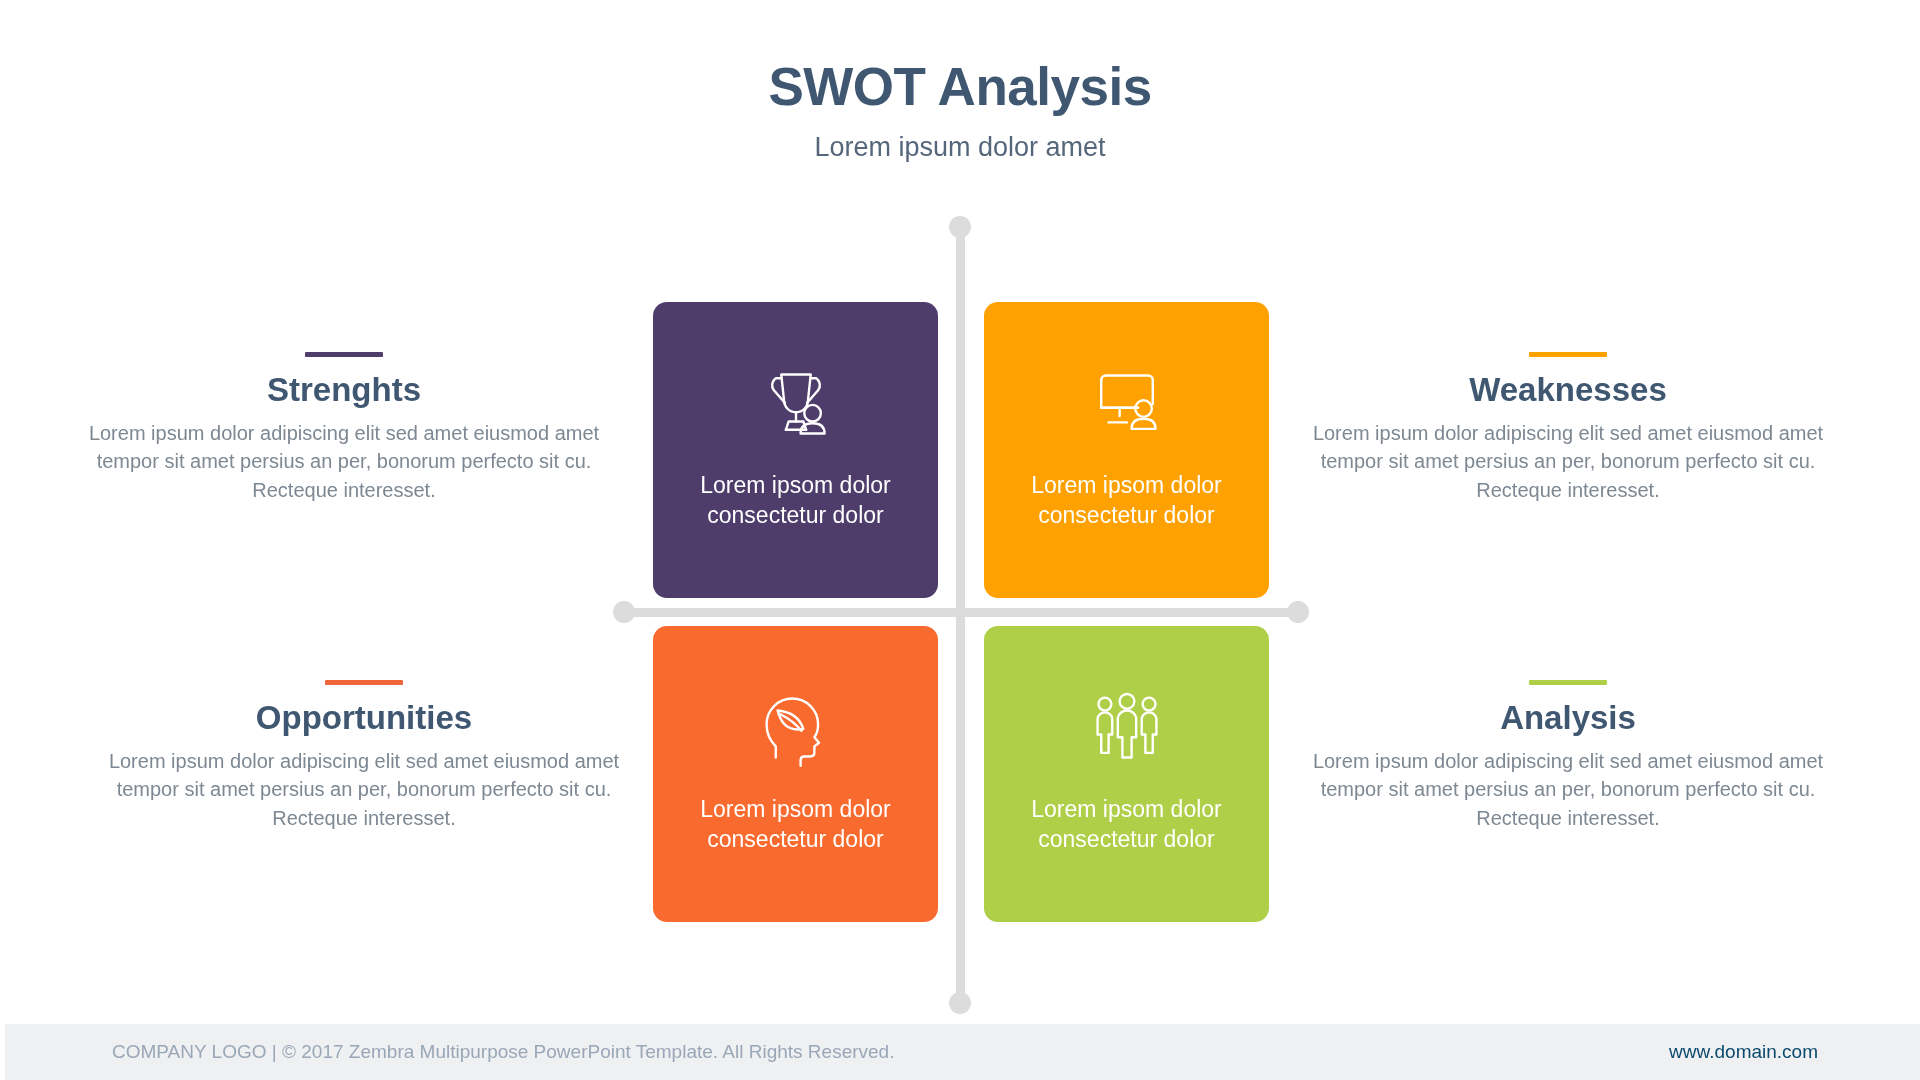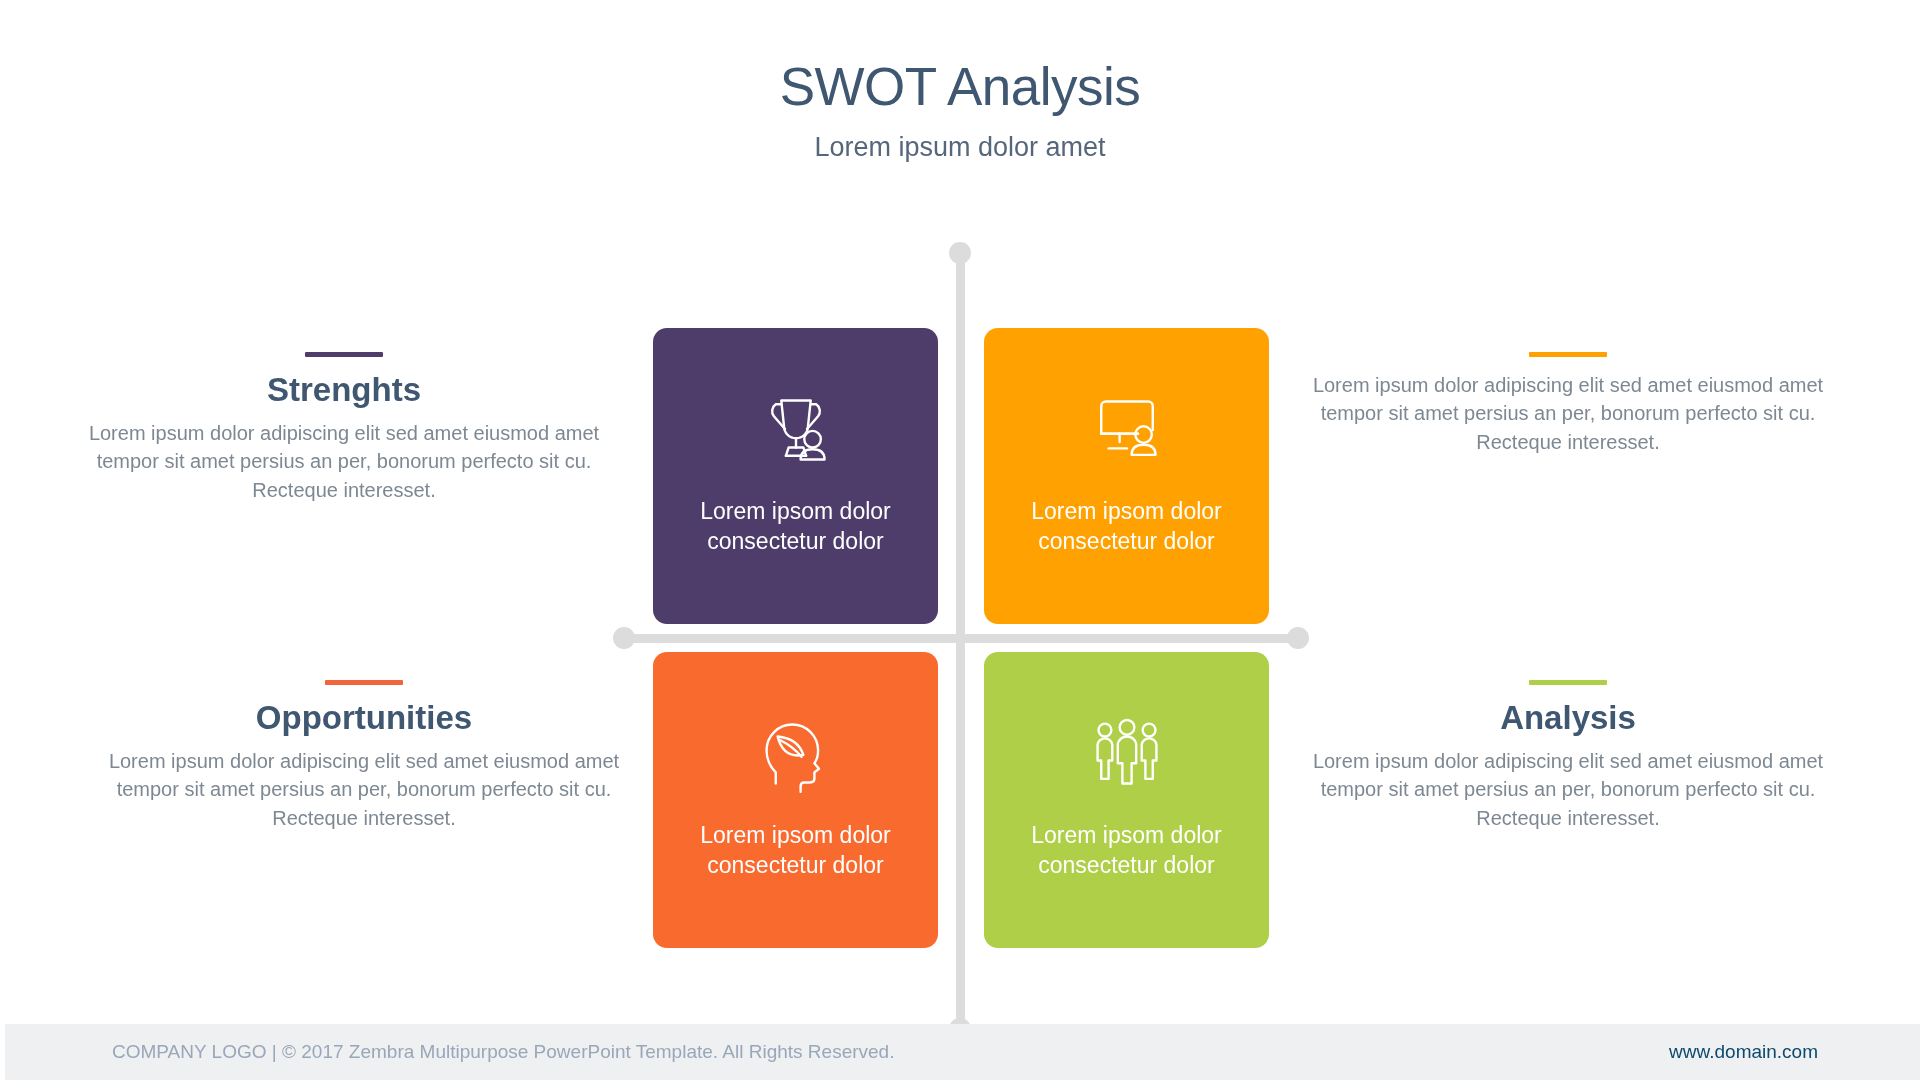--- a/index.html
+++ b/index.html
@@ -22,38 +22,38 @@
   
   .header {
     position: absolute;
     top: 58px;
     left: 0;
     width: 1920px;
     text-align: center;
   }
   .slide-title {
     font-size: 53px;
-    font-weight: normal;
+    font-weight: bold;
     color: #3f5771;
     letter-spacing: -0.5px;
     line-height: 1.08;
   }
   .slide-subtitle {
     margin-top: 16px;
     font-size: 27px;
     font-weight: 400;
     color: #56677c;
     line-height: 1.2;
   }
 
   
   .matrix {
     position: absolute;
     left: 653px;
-    top: 328px;
+    top: 302px;
     width: 736px;
     height: 620px;
   }
 
   .card {
     position: absolute;
     width: 285px;
     height: 296px;
     border-radius: 14px;
     display: flex;
@@ -180,20 +180,21 @@
   </div>
 
   <div class="panel s">
     <div class="panel-rule" style="background:#4e3d6b"></div>
     <div class="panel-title">Strenghts</div>
     <div class="panel-body">Lorem ipsum dolor adipiscing elit sed amet eiusmod  amet tempor sit amet persius an per, bonorum perfecto sit cu. Recteque interesset.</div>
   </div>
 
   <div class="panel w">
     <div class="panel-rule" style="background:#ffa100"></div>
+    <div class="panel-title">Weaknesses</div>
     <div class="panel-body">Lorem ipsum dolor adipiscing elit sed amet eiusmod  amet tempor sit amet persius an per, bonorum perfecto sit cu. Recteque interesset.</div>
   </div>
 
   <div class="panel o">
     <div class="panel-rule" style="background:#f0653a"></div>
     <div class="panel-title">Opportunities</div>
     <div class="panel-body">Lorem ipsum dolor adipiscing elit sed amet eiusmod  amet tempor sit amet persius an per, bonorum perfecto sit cu. Recteque interesset.</div>
   </div>
 
   <div class="panel t">

